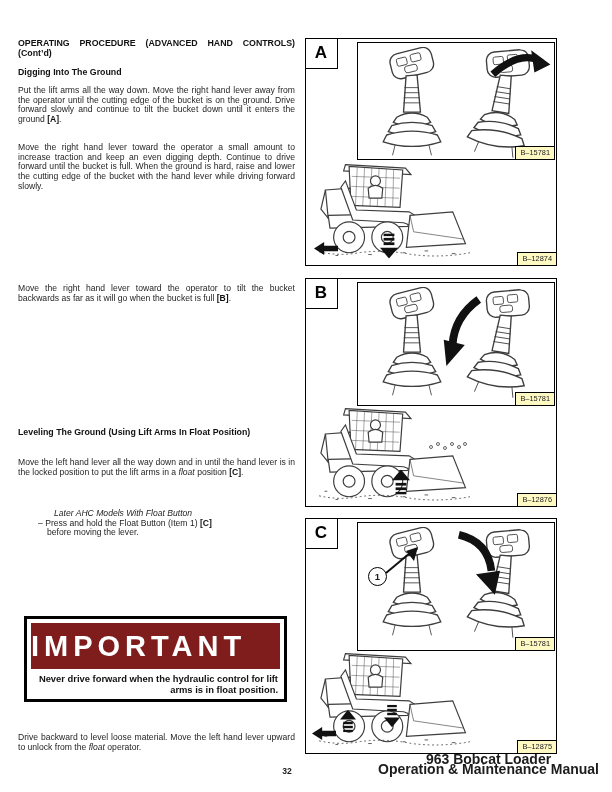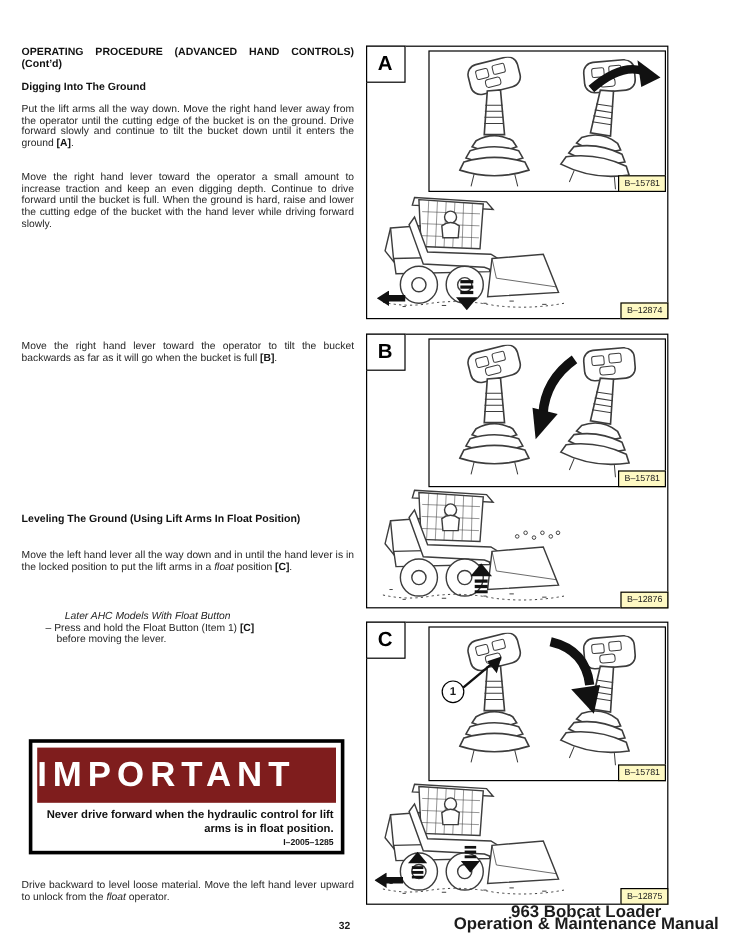--- a/index.html
+++ b/index.html
@@ -130,21 +130,20 @@
   <div class="blk ahc" style="top:509px">
     <div class="t">Later AHC Models With Float Button</div>
     <div><span>– Press and hold the Float Button (Item 1) </span><span class="b-ref">[C]</span></div>
     <div class="cont">before moving the lever.</div>
   </div>
 
 
   <div class="imp">
     <div class="imp-head">IMPORTANT</div>
     <div class="imp-text">Never drive forward when the hydraulic control for lift arms is in float position.</div>
-    <div class="imp-code">I–2005–1285</div>
   </div>
 
   <div class="blk" style="top:733px"><span>Drive backward to level loose material. Move the left hand lever upward to unlock from the </span><span class="it">float</span><span> operator.</span></div>
 
   <div class="pageno">32</div>
   <div class="doc-ref">
     <div>963 Bobcat Loader</div>
     <div>Operation &amp; Maintenance Manual</div>
   </div>
 

